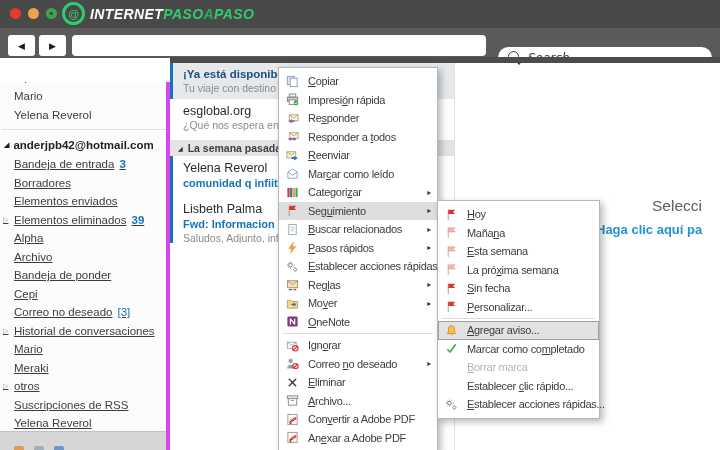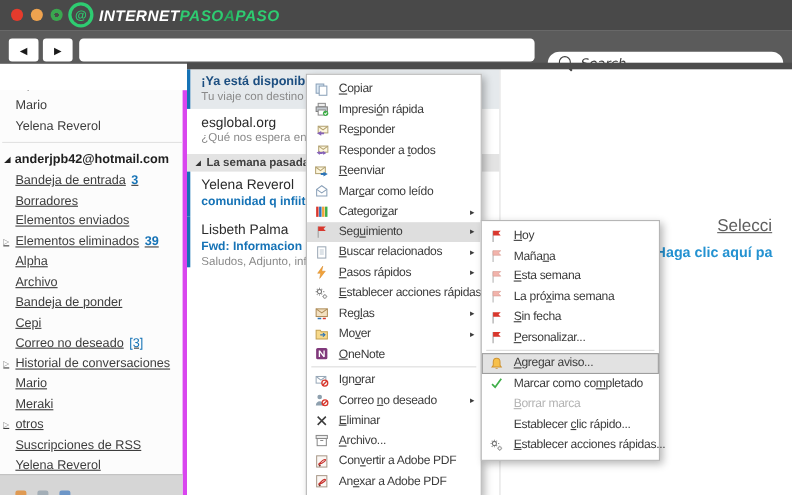--- a/index.html
+++ b/index.html
@@ -60,21 +60,21 @@
   .mrow.bar{border-left-color:#1673b6;}
   .mrow.sel{background:#e5e9ec;}
   .m-sender{font-size:12.5px;color:#2b2b2b;line-height:1.3;}
   .m-subject{font-size:11px;font-weight:700;color:#1673b6;line-height:1.3;}
   .mrow.sel .m-subject{color:#1c4e80;font-size:11.5px;}
   .m-preview{font-size:10.5px;color:#8a8a8a;line-height:1.3;}
   .mgroup{height:16px;background:#e3e3e3;display:flex;align-items:center;padding-left:8px;
           font-size:10.5px;font-weight:700;color:#404040;cursor:pointer;}
   .mgroup .tri{font-size:6px;margin-right:5px;color:#333;}
   
-  .rp-title{position:absolute;left:652px;top:197px;font-size:15.5px;color:#5e5e5e;white-space:nowrap;text-decoration:underline;}
+  .rp-title{position:absolute;left:652px;top:197px;font-size:15.5px;color:#5e5e5e;white-space:nowrap;}
   .rp-link{position:absolute;left:596px;top:222px;font-size:13px;font-weight:700;
            color:#2492d1;white-space:nowrap;cursor:pointer;}
   
   .menu{position:absolute;background:#fff;border:1px solid #b6b6b6;
         box-shadow:3px 3px 7px rgba(0,0,0,.28);padding:4px 0;box-sizing:border-box;}
   #context-menu{left:278px;top:67px;width:160px;height:385px;z-index:10;}
   #followup-submenu{left:437px;top:200px;width:163px;z-index:11;}
   .menu-item{height:18.5px;display:flex;align-items:center;padding:0 4px 0 5px;
              font-size:11px;letter-spacing:-.3px;color:#3c3c3c;cursor:pointer;white-space:nowrap;text-align:center;}
   .menu-item.hl{background:#dedede;}

